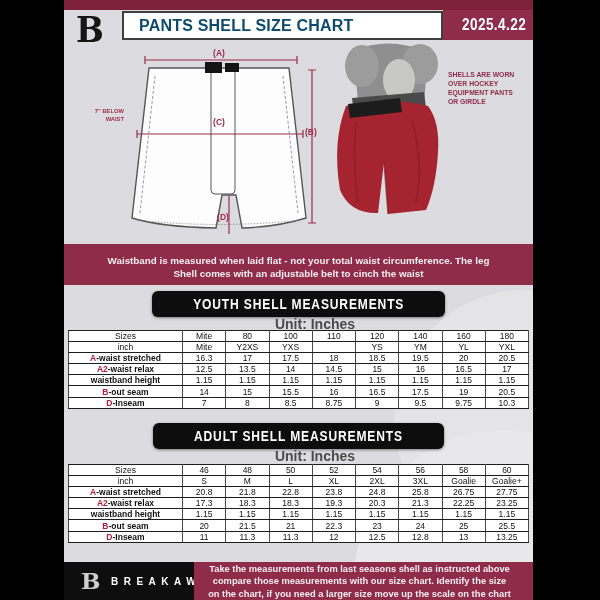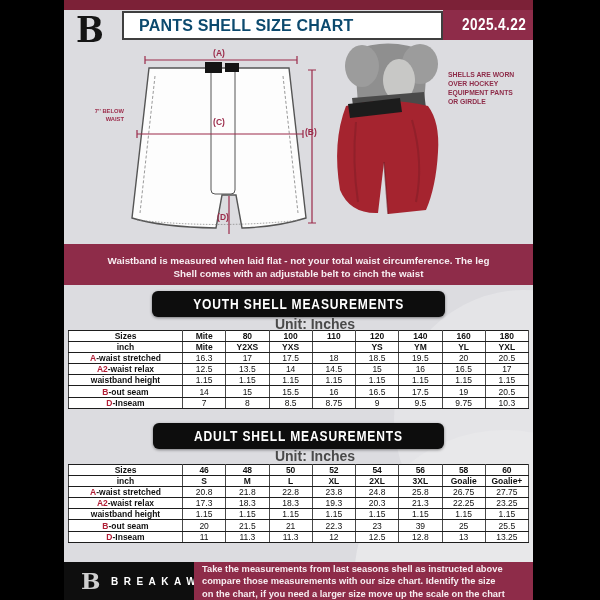--- a/index.html
+++ b/index.html
@@ -38,28 +38,28 @@
   .unit { position:absolute; left:0; width:502px; text-align:center; font-size:14px; font-weight:600; color:#4a4a4a; }
   #youth-unit { top:316px; }
   #adult-unit { top:448px; }
 
   
   .size-table { position:absolute; left:4px; width:461px; border-collapse:collapse; table-layout:fixed; background:#fff; font-size:8.5px; border:1.5px solid #1d1d1d; }
   #youth-table { top:330px; }
   #adult-table { top:464px; }
   .size-table td { border:1px solid #4a4a4a; border-top:1.4px solid #1d1d1d; border-bottom:1.4px solid #1d1d1d; text-align:center; height:11.1px; padding:0; color:#111; font-weight:400; }
   .size-table td.lbl { font-weight:700; }
-  .size-table tr.bold-row td { font-weight:700; }
+  .size-table tr.bold-row td { font-weight:400; }
   .pfx { color:#b01e36; font-weight:700; }
 
   
   #footer { position:absolute; left:0; top:562px; width:469px; height:38px; background:#0e0e0e; }
   #footer-logo { position:absolute; left:17px; top:5px; font-size:23px; font-weight:900; color:#cfcfcf; font-family:"DejaVu Serif", serif; }
   #brand { position:absolute; left:47px; top:14px; font-size:10px; font-weight:700; letter-spacing:5.5px; color:#fff; }
-  #footer-note { position:absolute; left:130px; top:0; width:339px; height:38px; background:#8e2c49; color:#f7edf1; font-size:9.3px; font-weight:700; line-height:12.3px; padding:1px 16px 0 8px; }
+  #footer-note { position:absolute; left:130px; top:0; width:339px; height:38px; background:#8e2c49; color:#f7edf1; font-size:9.3px; font-weight:700; line-height:12.3px; padding:1px 16px 0 8px;text-align:center; }
 
   svg .meas { stroke:#9b2b4a; stroke-width:1.2; fill:none; }
 </style>
 </head>
 <body>
 
 <div id="canvas">
   <div id="doc">
     <div id="wm1" class="watermark"></div>
     <div id="wm2" class="watermark"></div>
@@ -271,21 +271,21 @@
             <td>1.15</td>
             <td>1.15</td>
           </tr>
           <tr>
             <td class="lbl"><span class="pfx">B</span>-out seam</td>
             <td>20</td>
             <td>21.5</td>
             <td>21</td>
             <td>22.3</td>
             <td>23</td>
-            <td>39</td>
+            <td>24</td>
             <td>25</td>
             <td>25.5</td>
           </tr>
           <tr>
             <td class="lbl"><span class="pfx">D</span>-Inseam</td>
             <td>11</td>
             <td>11.3</td>
             <td>11.3</td>
             <td>12</td>
             <td>12.5</td>

